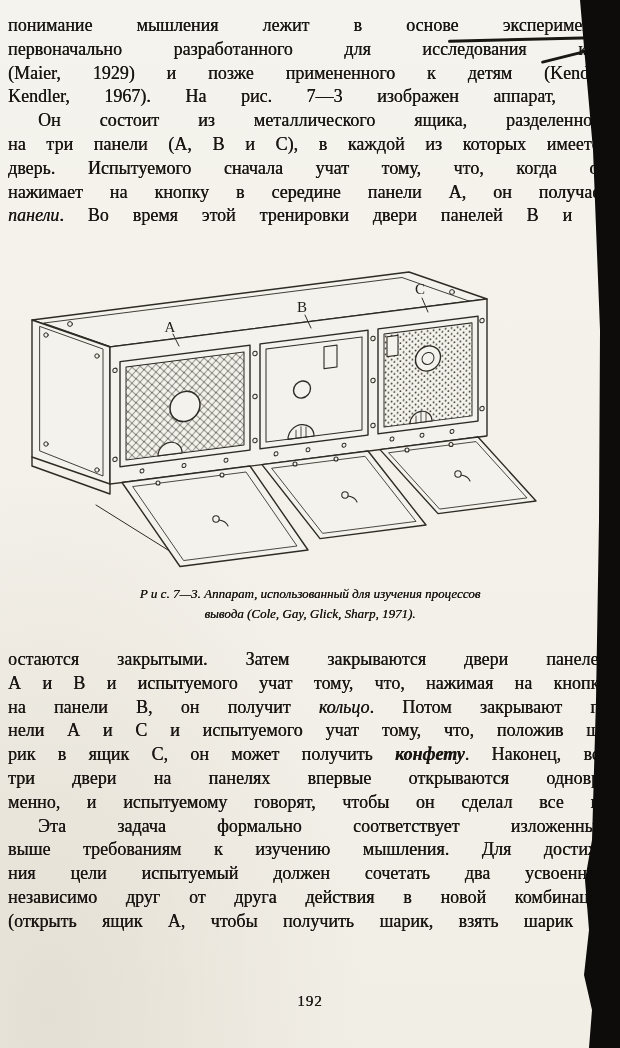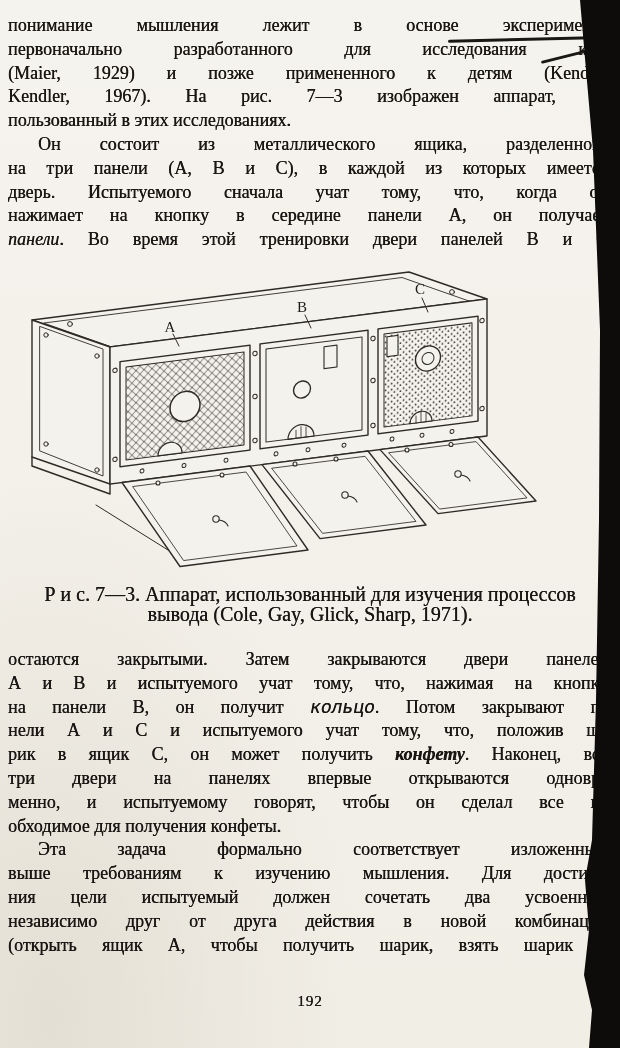--- a/index.html
+++ b/index.html
@@ -15,22 +15,23 @@
   .ln {
     font-size:18px; line-height:23.8px; height:23.8px;
     text-align:justify; text-align-last:justify;
     text-shadow:0.3px 0 0 currentColor;
     white-space:normal; overflow:hidden;
   }
   .ln.end { text-align-last:left; }
   .ln.ind { text-indent:30px; }
   .caption {
     position:absolute; left:30px; top:584px; width:560px;
-    text-align:center; font-size:20px; line-height:20px;
+    text-align:center; font-size:13px; line-height:20px;
     text-shadow:0.25px 0 0 currentColor;
+    font-style:italic;
   }
   .figure-wrap { position:absolute; left:0; top:252px; width:620px; height:325px; }
   .pagenum {
     position:absolute; left:0; top:993px; width:620px;
     text-align:center; font-size:15px; letter-spacing:1px;
     text-shadow:0.25px 0 0 currentColor;
   }
   .scan-edge {
     position:absolute; right:0; top:0; width:40px; height:1048px;
     background:#0d0c0a;
@@ -45,21 +46,20 @@
 </head>
 <body>
 
 <div class="page">
 
   <div class="tb" style="top:14px;">
     <div class="ln">понимание мышления лежит в основе эксперимента</div>
     <div class="ln">первоначально разработанного для исследования кры</div>
     <div class="ln">(Maier, 1929) и позже примененного к детям (Kendler</div>
     <div class="ln">Kendler, 1967). На рис. 7—3 изображен аппарат, ис</div>
-    <div class="ln end">пользованный в этих исследованиях.</div>
     <div class="ln ind">Он состоит из металлического ящика, разделенного</div>
     <div class="ln">на три панели (А, В и С), в каждой из которых имеется</div>
     <div class="ln">дверь. Испытуемого сначала учат тому, что, когда он</div>
     <div class="ln">нажимает на кнопку в середине панели А, он получает</div>
     <div class="ln"><span style="font-style: italic;">панели</span><span>. Во время этой тренировки двери панелей В и С</span></div>
   </div>
 
   <div class="pen-mark pen-1"></div>
   <div class="pen-mark pen-2"></div>
 
@@ -188,26 +188,25 @@
   </div>
 
   <div class="caption">
     <div>Р и с. 7—3. Аппарат, использованный для изучения процессов</div>
     <div>вывода (Cole, Gay, Glick, Sharp, 1971).</div>
   </div>
 
   <div class="tb" style="top:648px;">
     <div class="ln">остаются закрытыми. Затем закрываются двери панелей</div>
     <div class="ln">А и В и испытуемого учат тому, что, нажимая на кнопку</div>
-    <div class="ln"><span>на панели В, он получит </span><span style="font-style: italic; font-family: Liberation Mono, monospace;">кольцо</span><span>. Потом закрывают па</span></div>
+    <div class="ln"><span>на панели В, он получит </span><span style="font-style: italic;">кольцо</span><span>. Потом закрывают па</span></div>
     <div class="ln">нели А и С и испытуемого учат тому, что, положив ша</div>
     <div class="ln"><span>рик в ящик С, он может получить </span><span style="font-style: italic; font-weight: bold;">конфету</span><span>. Наконец, все</span></div>
     <div class="ln">три двери на панелях впервые открываются одновре</div>
     <div class="ln">менно, и испытуемому говорят, чтобы он сделал все не</div>
-    <div class="ln end">обходимое для получения конфеты.</div>
     <div class="ln ind">Эта задача формально соответствует изложенным</div>
     <div class="ln">выше требованиям к изучению мышления. Для достиже</div>
     <div class="ln">ния цели испытуемый должен сочетать два усвоенных</div>
     <div class="ln">независимо друг от друга действия в новой комбинации</div>
     <div class="ln">(открыть ящик А, чтобы получить шарик, взять шарик и</div>
   </div>
 
   <div class="pagenum">192</div>
 
   <div class="scan-edge"></div>

